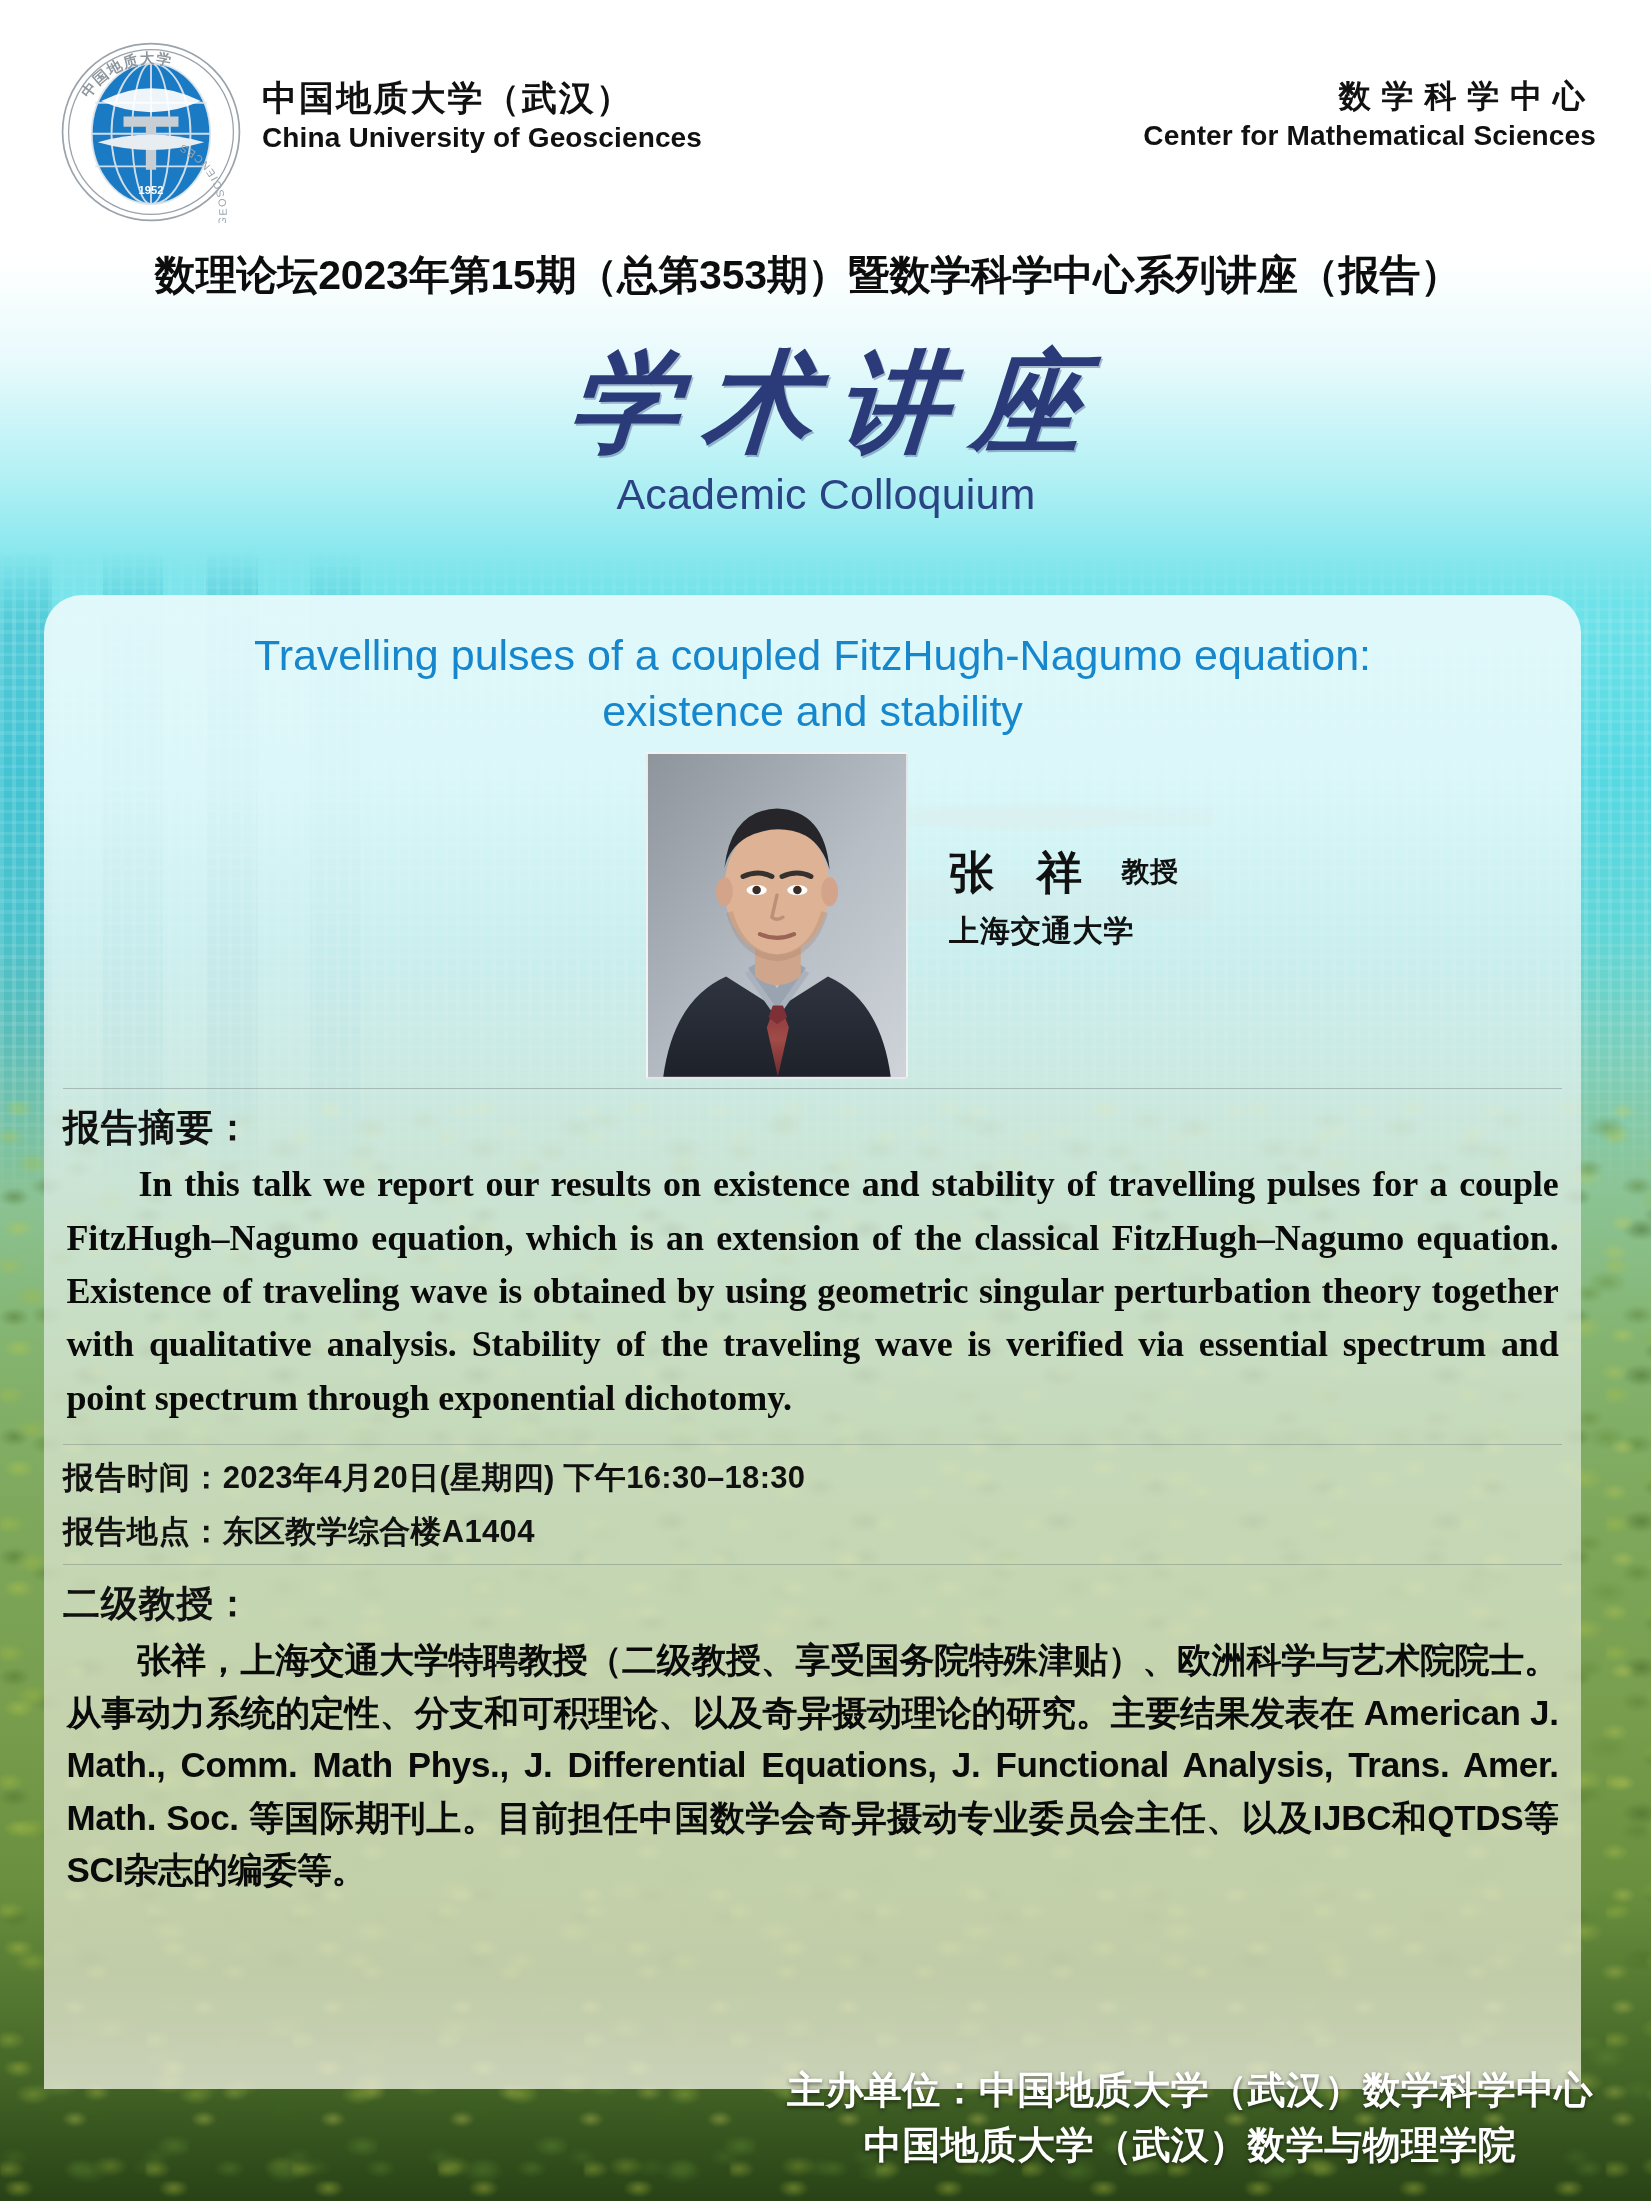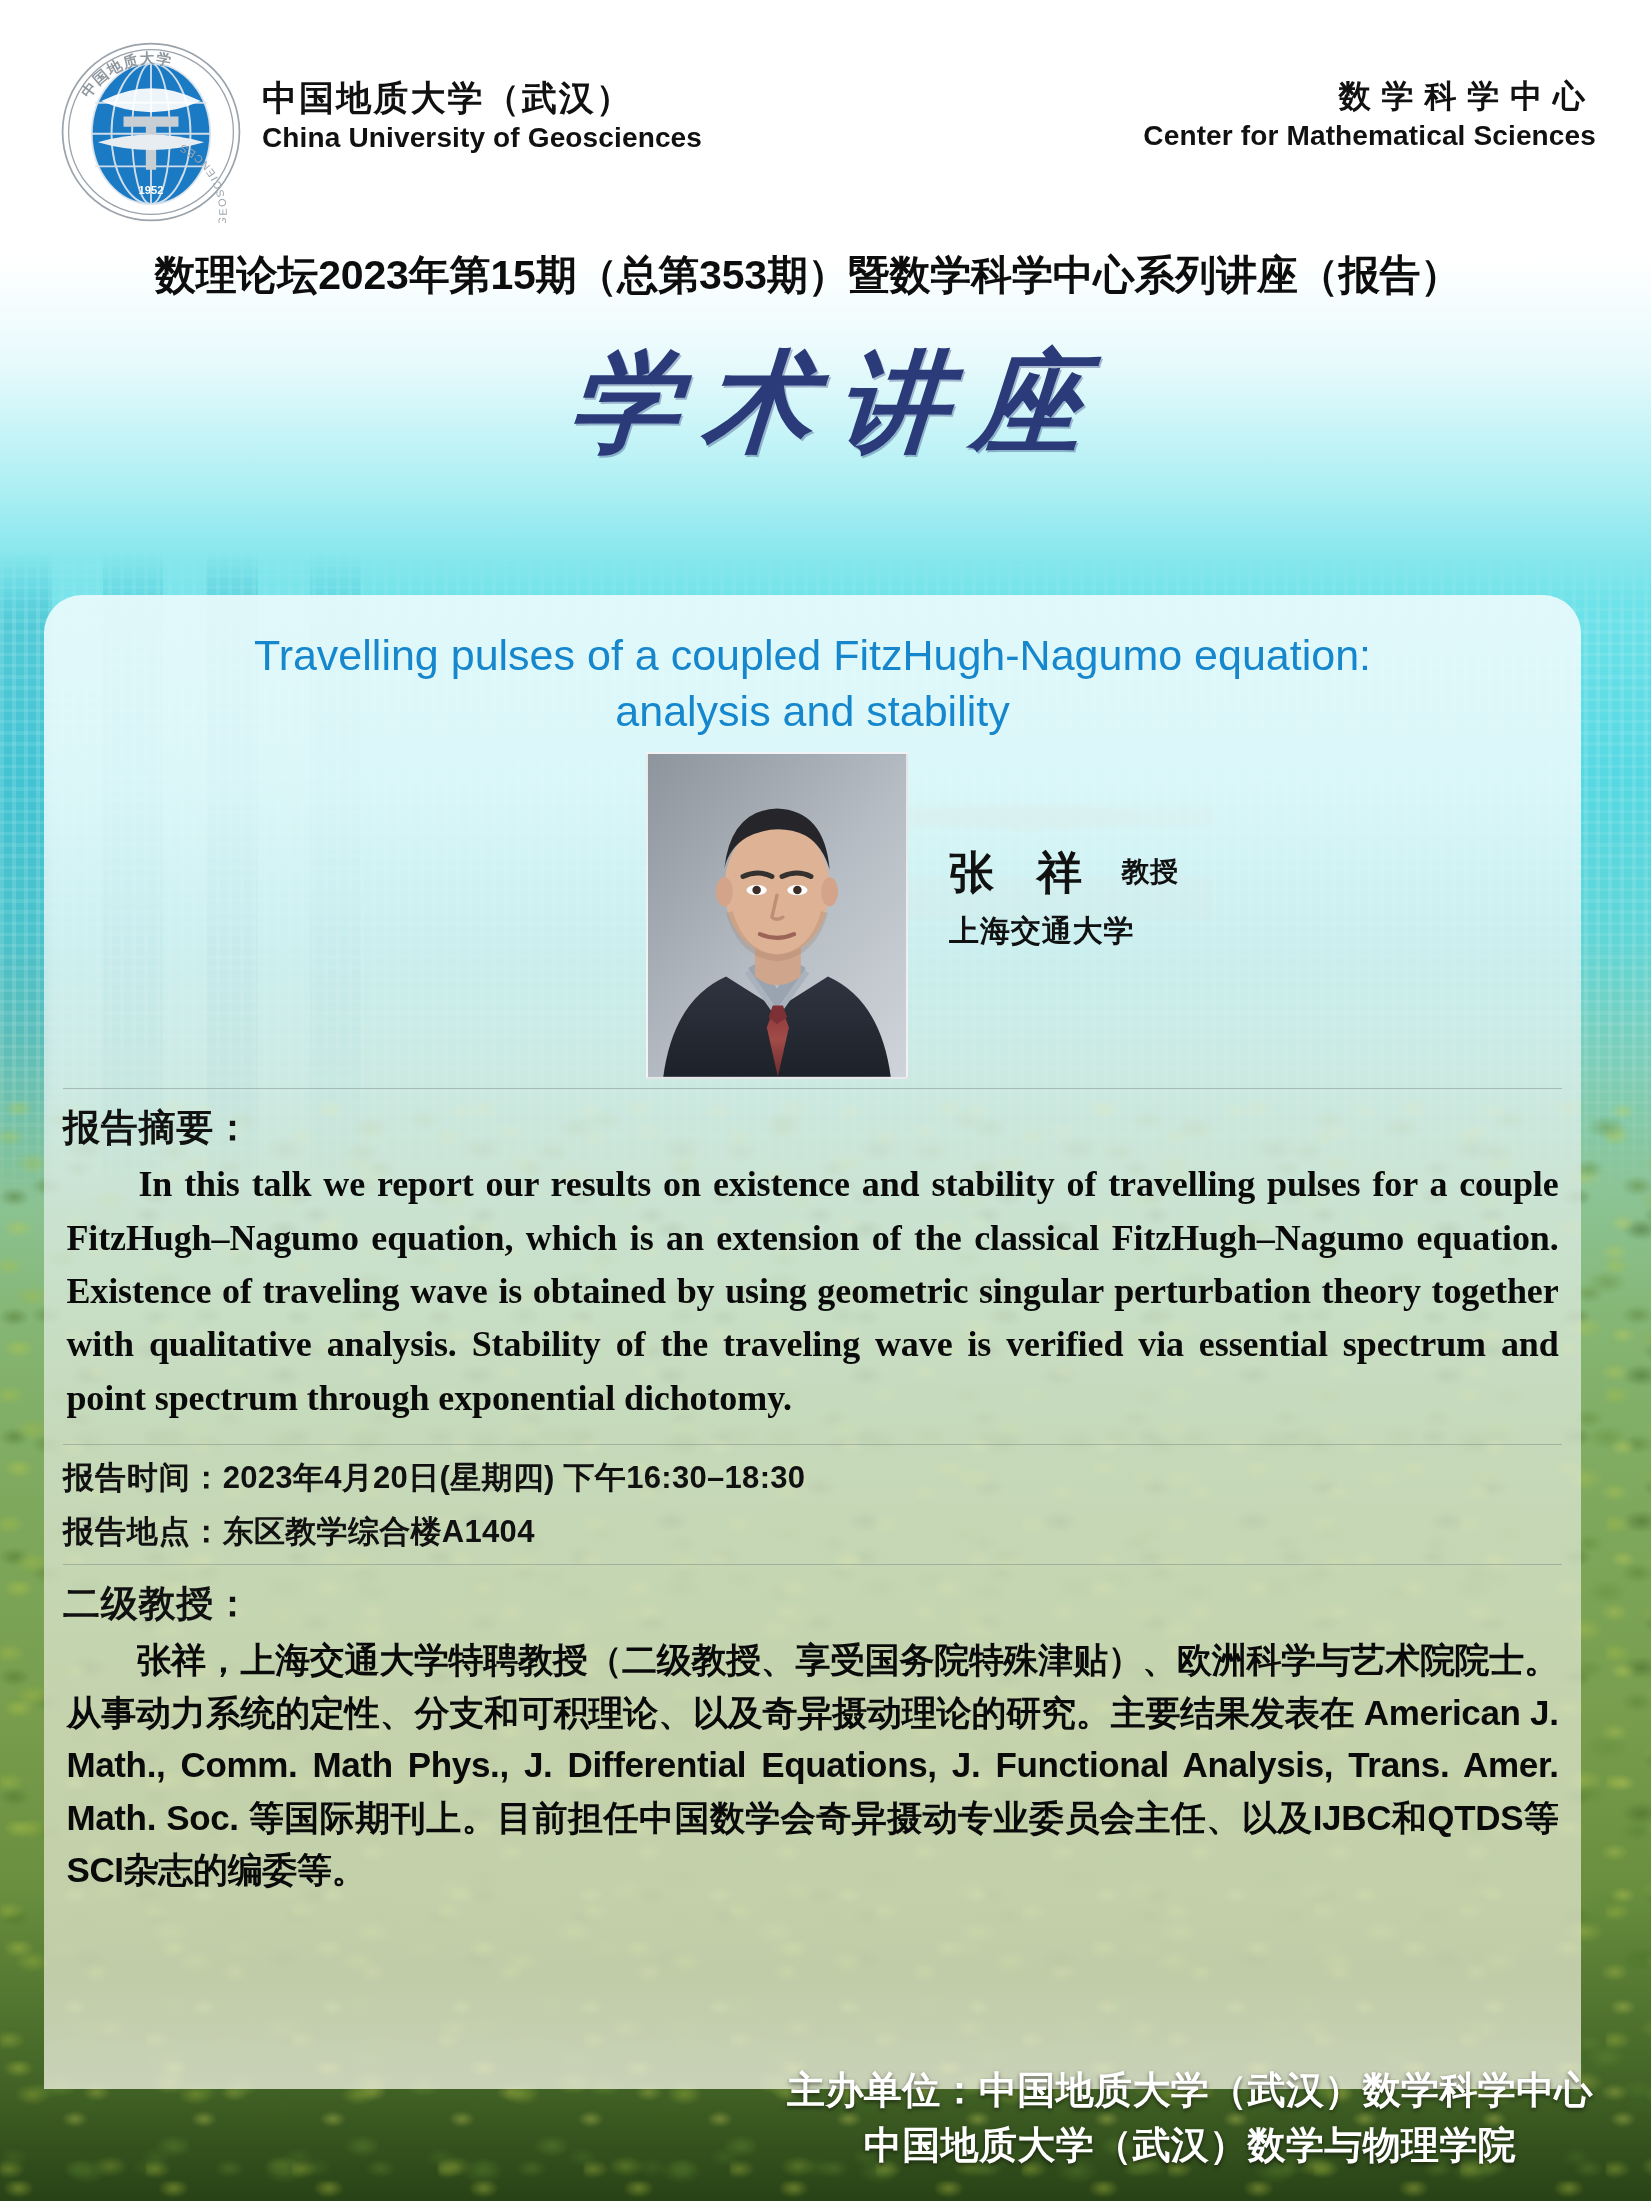--- a/index.html
+++ b/index.html
@@ -276,27 +276,28 @@
         <div class="center-en">Center for Mathematical Sciences</div>
       </div>
 
     </div>
   </div>
 
   <div class="series-title">数理论坛2023年第15期（总第353期）暨数学科学中心系列讲座（报告）</div>
 
   <div class="calli-block">
     <div class="calli">学术讲座</div>
+    <div class="calli-en">Academic Colloquium</div>
   </div>
 
   <div class="card">
 
     <div class="talk-title">
       <div>Travelling pulses of a coupled FitzHugh-Nagumo equation:</div>
-      <div>analysis and stability</div>
+      <div>existence and stability</div>
     </div>
 
     <div class="speaker-row">
 
       <div class="portrait">
         <svg viewBox="0 0 304 380" aria-hidden="true">
           <defs>
             <linearGradient id="bgp" x1="0" y1="0" x2="1" y2="1">
               <stop offset="0%" stop-color="#8d949c"></stop>
               <stop offset="55%" stop-color="#b6bdc4"></stop>

